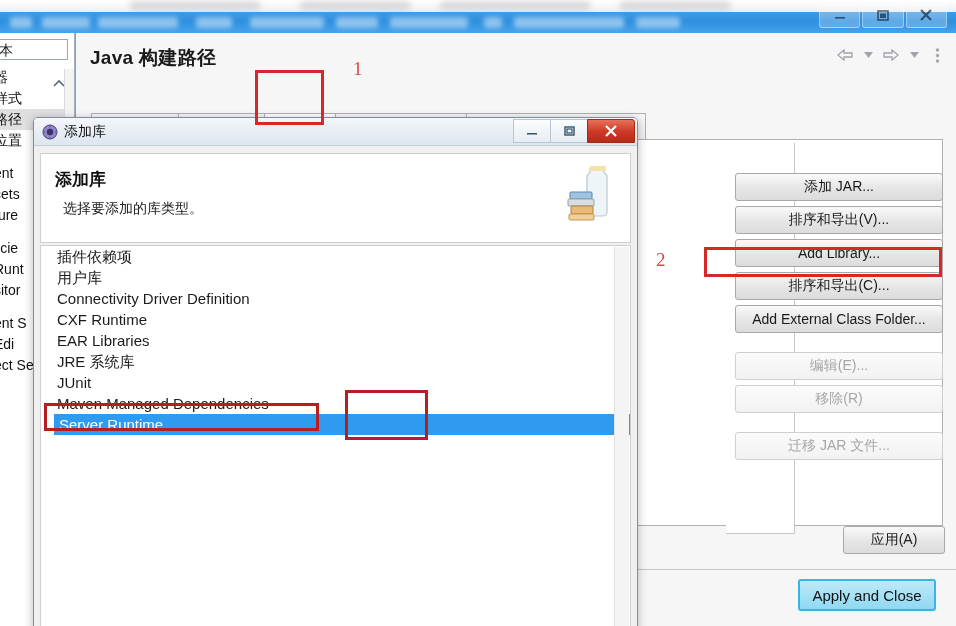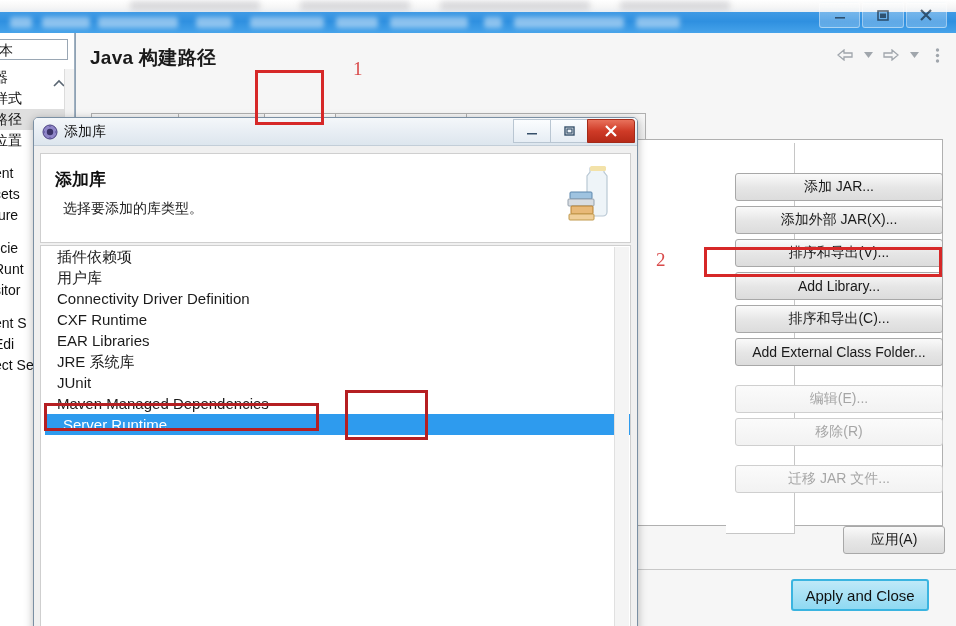--- a/index.html
+++ b/index.html
@@ -255,21 +255,21 @@
     display: flex; align-items: center; justify-content: center;
     color: #1a1a1a;
   }
   .sep-line {
     position: absolute;
     left: 0; bottom: 56px; width: 881px; height: 1px;
     background: #c8c8c8;
   }
   .bottom-btns {
     position: absolute;
-    right: 28px; bottom: 15px;
+    right: 21px; bottom: 15px;
     display: flex;
     gap: 12px;
   }
   .bb {
     height: 28px;
     min-width: 110px;
     padding: 0 12px;
     border: 1px solid #a8a8a8;
     border-radius: 3px;
     background: linear-gradient(180deg,#fafafa 0%,#e6e6e6 52%,#dcdcdc 100%);
@@ -368,22 +368,22 @@
     height: 21px;
     line-height: 21px;
     padding-left: 16px;
     font-size: 15px;
     color: #1b1b1b;
     white-space: nowrap;
   }
   .list-row.selected {
     background: #2e9bee;
     color: #ffffff;
-    margin-left: 4px;
-    padding-left: 18px;
+    margin-left: 13px;
+    padding-left: 5px;
     width: 576px;
   }
   .dlg-list-scroll {
     position: absolute;
     right: 1px; top: 1px;
     width: 14px; bottom: 1px;
     background: #f4f4f4;
     border-left: 1px solid #e0e0e0;
   }
 
@@ -559,21 +559,20 @@
         </span>
         <span>Module Dependencies</span>
       </div>
     </div>
 
     <div class="tab-body"></div>
     <div class="bp-listframe"></div>
 
     <div class="btn-col">
       <div class="bp-btn">添加 JAR...</div>
-      <div class="bp-btn">添加外部 JAR(X)...</div>
       <div class="bp-btn">排序和导出(V)...</div>
       <div class="bp-btn">Add Library...</div>
       <div class="bp-btn">排序和导出(C)...</div>
       <div class="bp-btn">Add External Class Folder...</div>
       <div class="spacer"></div>
       <div class="bp-btn disabled">编辑(E)...</div>
       <div class="bp-btn disabled">移除(R)</div>
       <div class="spacer"></div>
       <div class="bp-btn disabled">迁移 JAR 文件...</div>
     </div>

